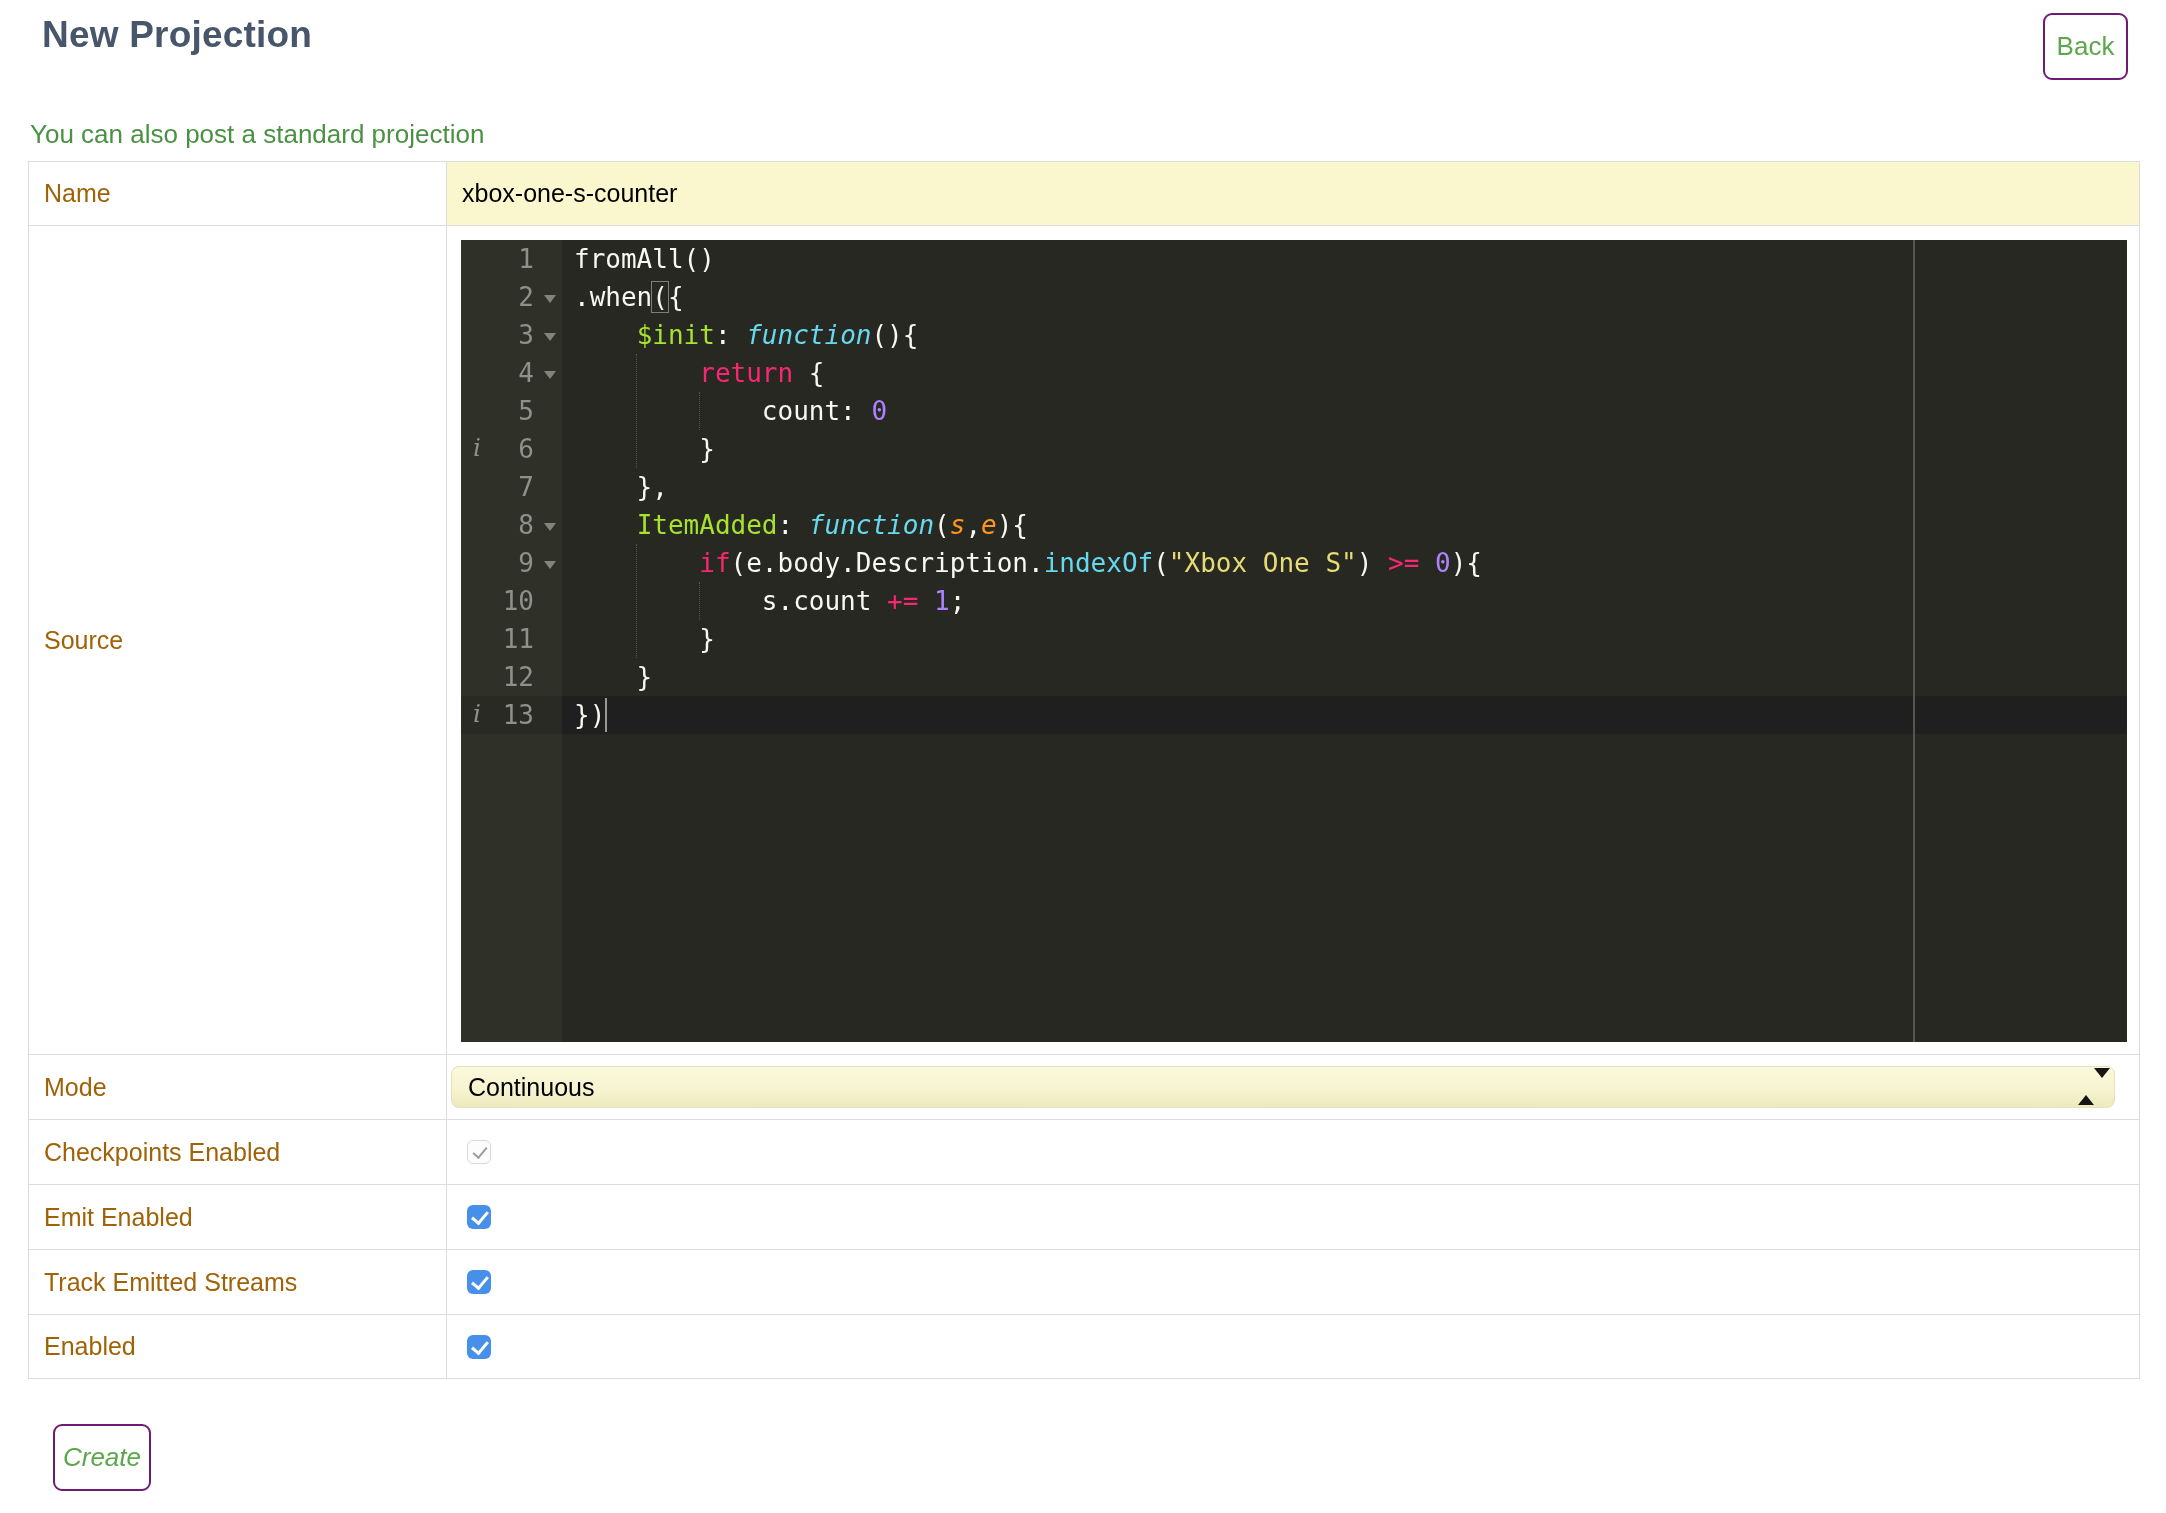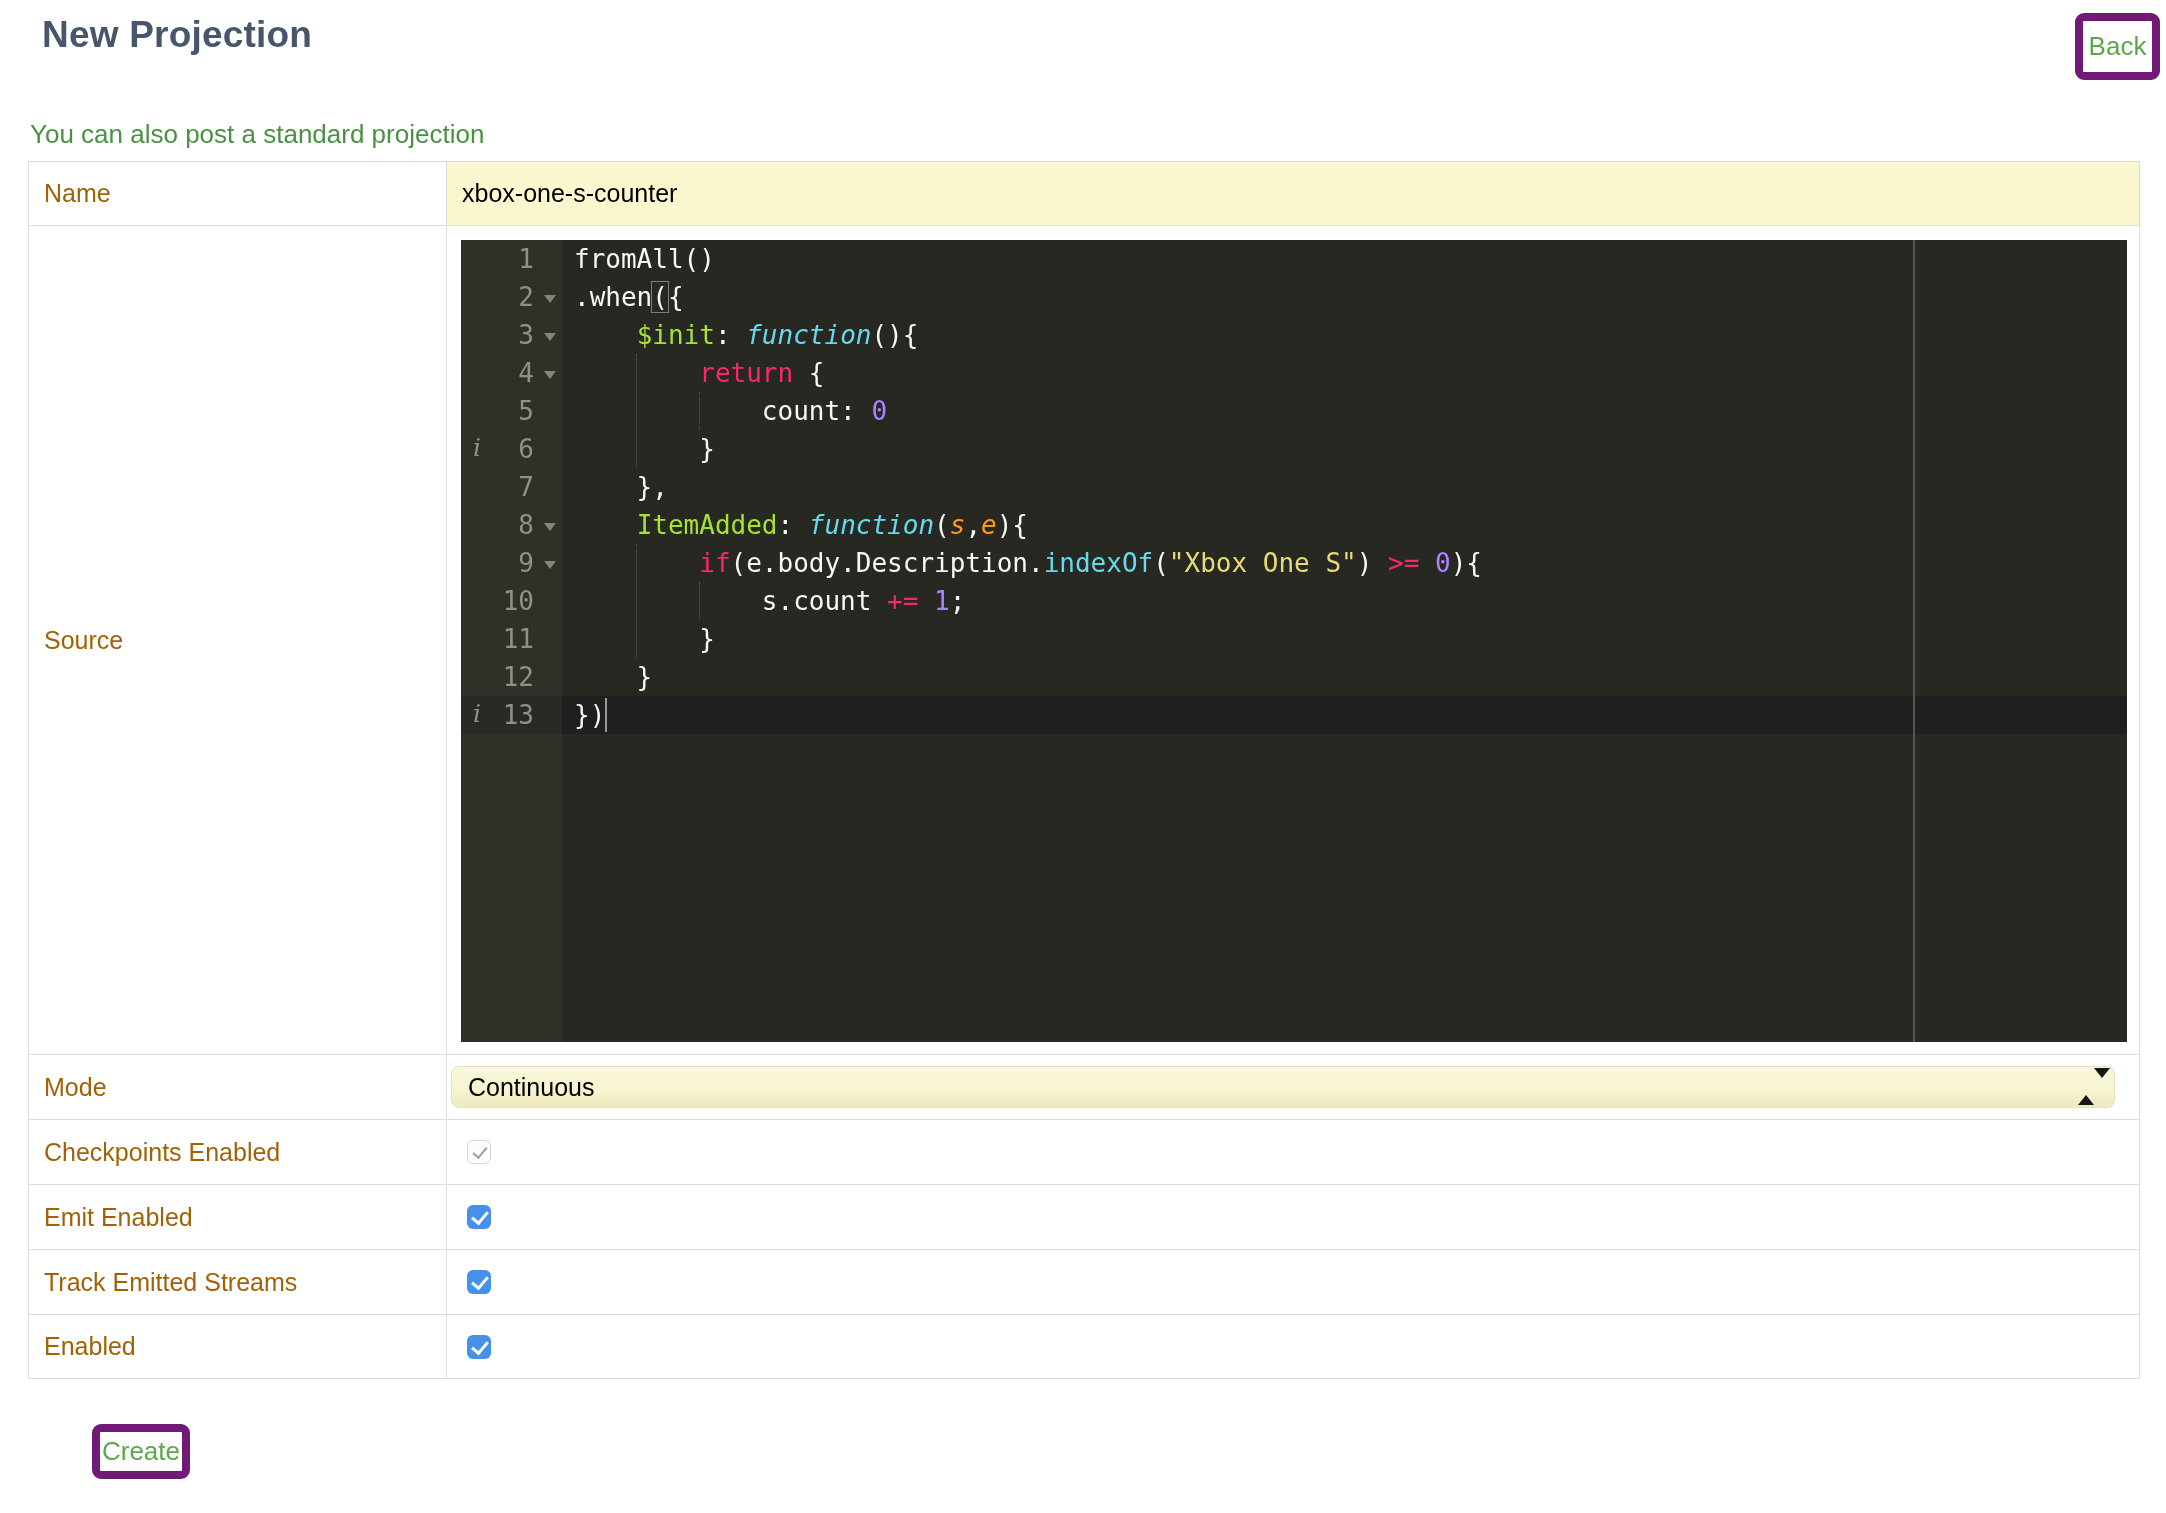--- a/index.html
+++ b/index.html
@@ -9,26 +9,26 @@
     background:#fff; overflow:hidden;
     font-family:"Liberation Sans", sans-serif;
   }
   
   .title {
     position:absolute; left:42px; top:14px;
     font-size:37px; font-weight:700; color:#47566A; letter-spacing:0.2px;text-align:right;
   }
   .btn-outline {
     position:absolute; background:#fff;
-    border:8px solid #701a75; border-radius:9px; color:#5CA74C;
+    border:2px solid #701a75; border-radius:9px; color:#5CA74C;
     font-size:26px; font-family:"Liberation Sans", sans-serif;
-    display:flex; align-items:center; justify-content:center; cursor:pointer;margin-left:32px;
+    display:flex; align-items:center; justify-content:center; cursor:pointer;
   }
   .back-btn { left:2043px; top:13px; width:85px; height:67px; }
-  .create-btn { left:60px; top:1424px; width:98px; height:55px; }
+  .create-btn { left:53px; top:1424px; width:98px; height:67px;font-style:italic; }
   .std-link {
     position:absolute; left:30px; top:119px;
     font-size:26px; color:#4A9143; text-decoration:none; cursor:pointer;
   }
   
   .form-table {
     position:absolute; left:28px; top:161px; width:2112px;
     border:1px solid #DDDDDD; border-bottom:none;
   }
   .frow { display:flex; border-bottom:1px solid #DDDDDD; }

